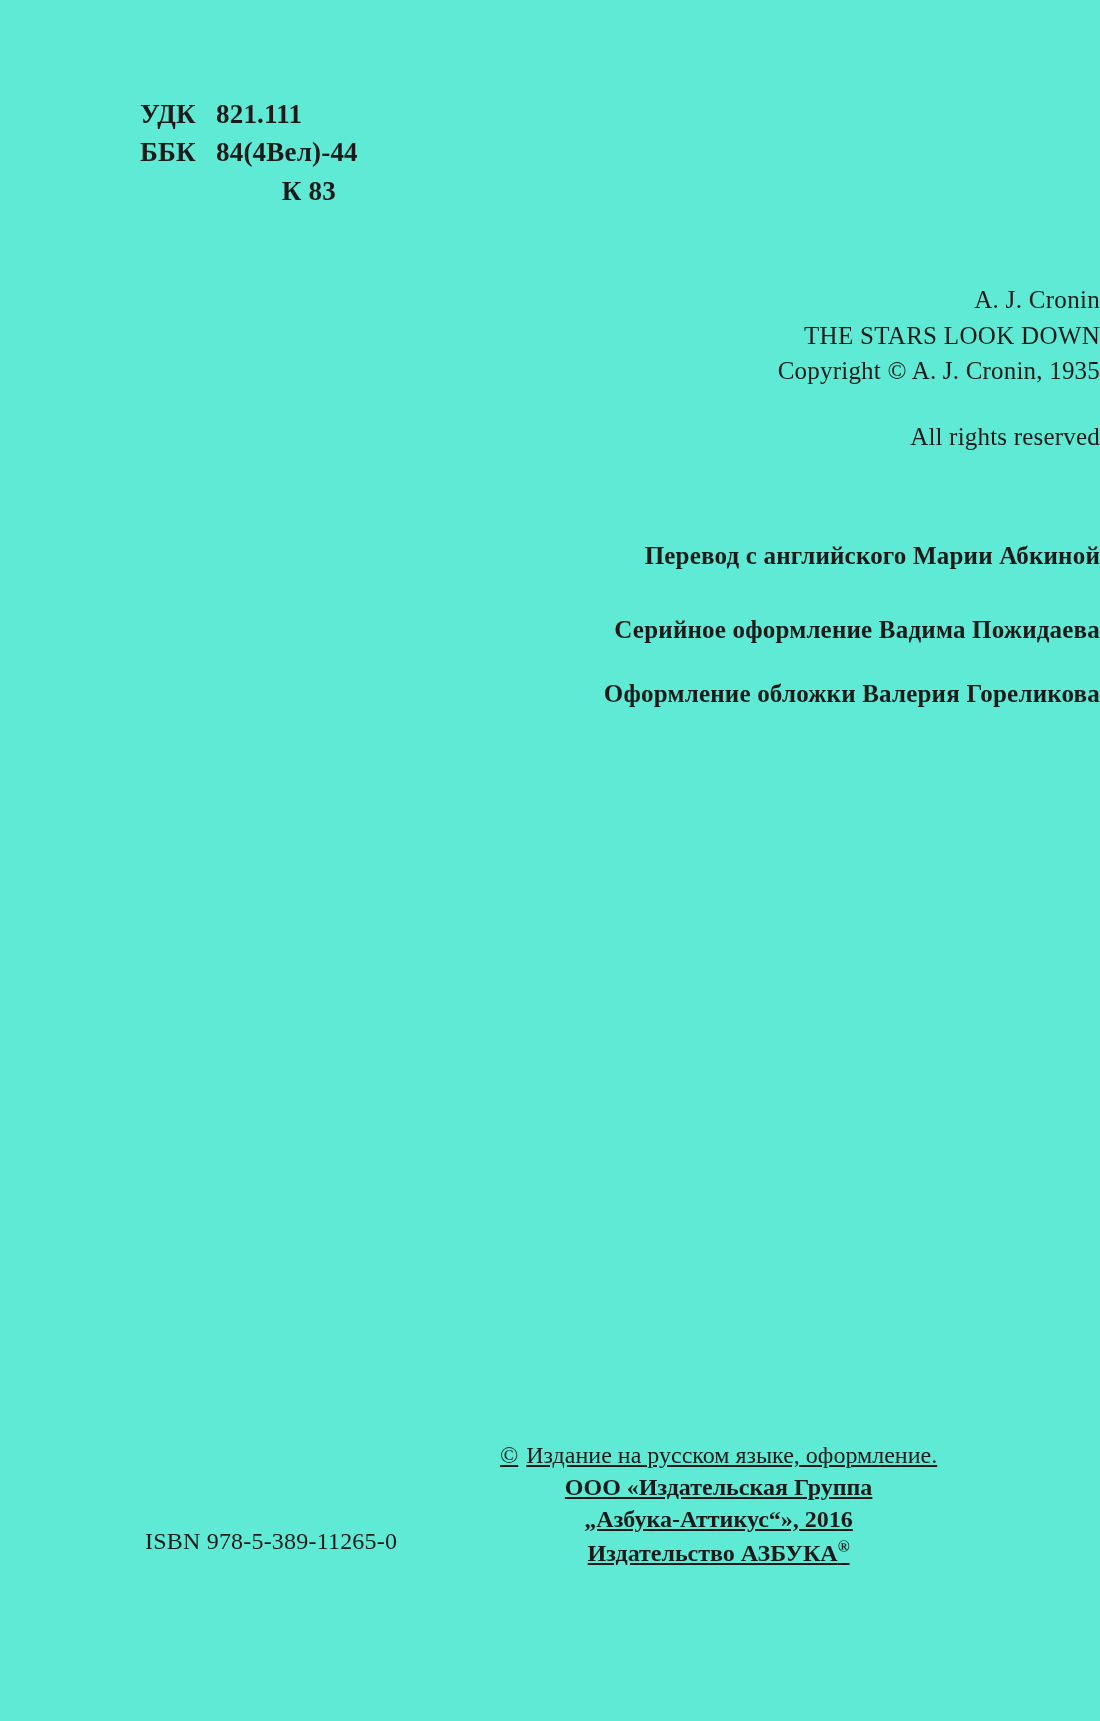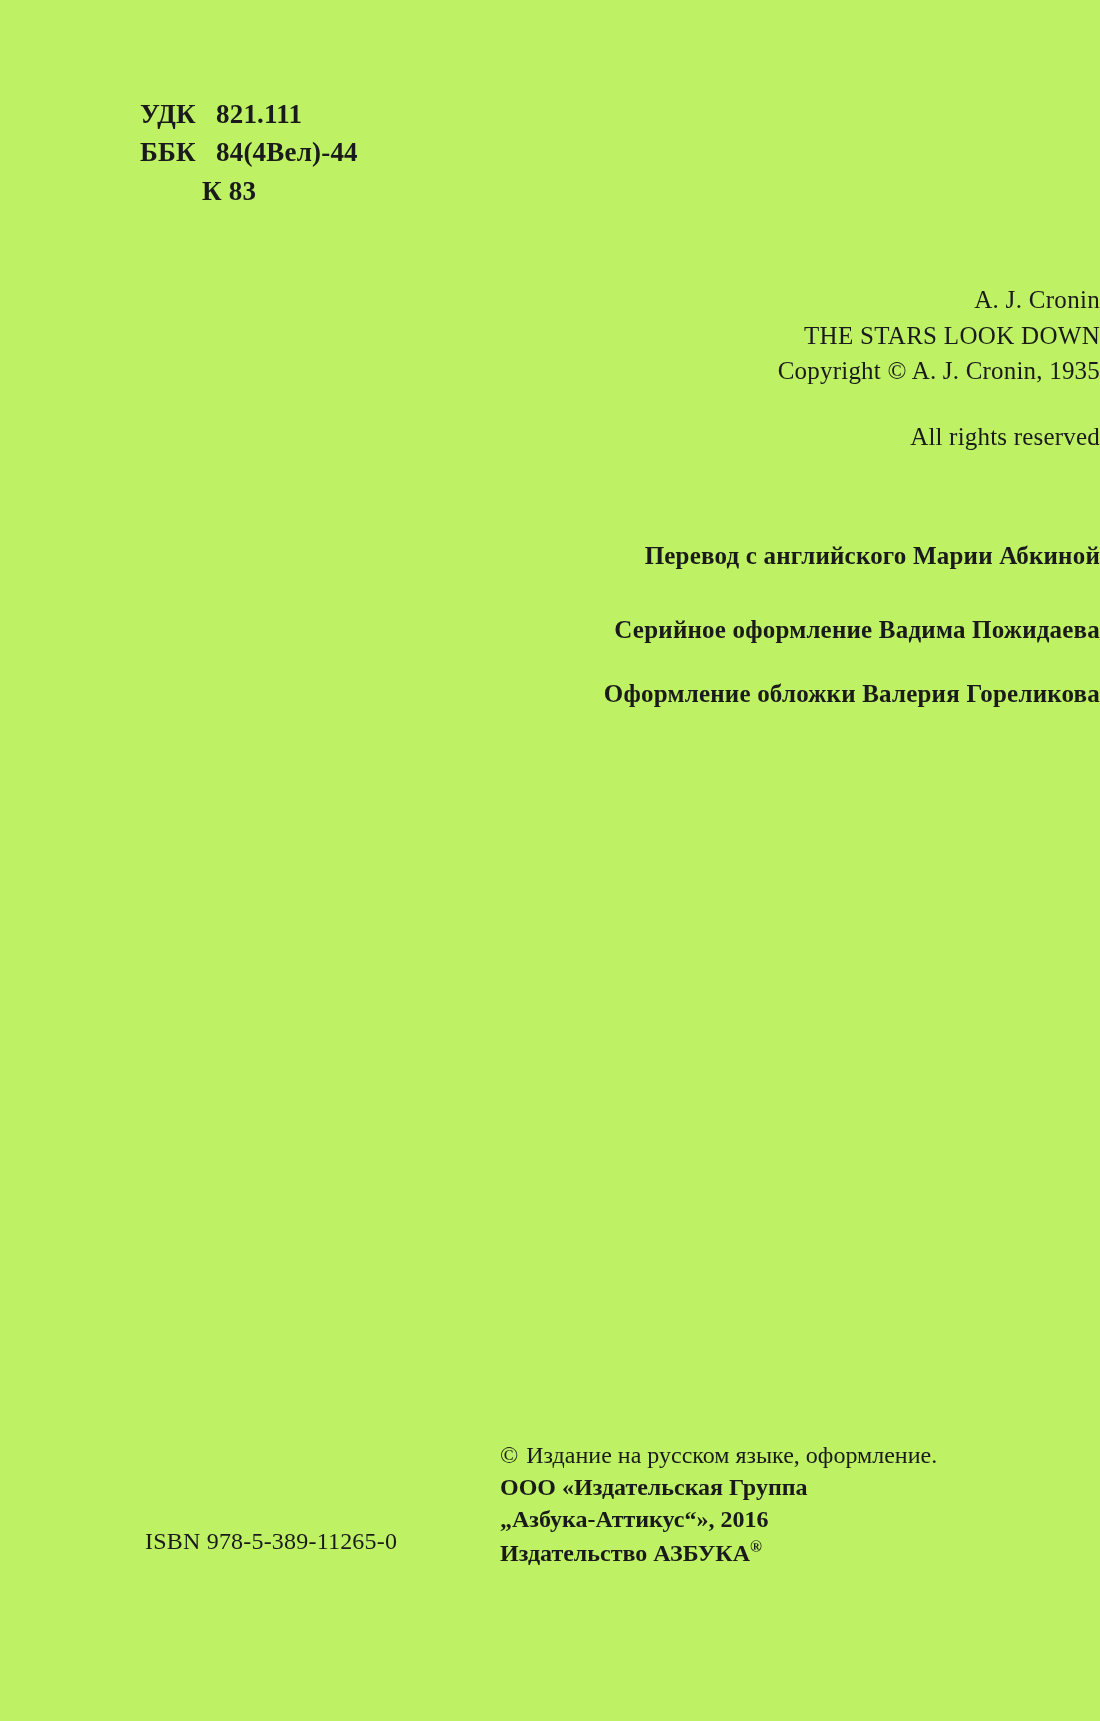--- a/index.html
+++ b/index.html
@@ -12,21 +12,21 @@
     height: 1721px;
     position: relative;
     font-family: "Liberation Serif", serif;
     color: #1a1a1a;
     overflow: hidden;
   }
 
   .page {
     position: absolute;
     inset: 0;
-    background: #bef264;
+    background: #5eead4;
   }
 
   
   .classification {
     position: absolute;
     left: 140px;
     top: 95px;
     font-size: 27px;
     line-height: 1.42;
     font-weight: 600;
@@ -40,20 +40,21 @@
     flex: 0 0 76px;
   }
   .cls-value {
     white-space: nowrap;
   }
   .cls-row.indent .cls-label {
     width: 76px;
   }
   .cls-row.indent {
     padding-left: 62px;
+    justify-content: flex-end;
   }
 
   
   .credits {
     position: absolute;
     left: 0;
     right: 0;
     top: 282px;
     text-align: right;
   }
@@ -84,22 +85,23 @@
   .credit-line.mid   { margin-top: 46px; }
   .credit-line.last  { margin-top: 36px; }
 
   
   .imprint {
     position: absolute;
     left: 500px;
     top: 1440px;
     font-size: 24px;
     line-height: 1.33;
-    text-align: left;
+    text-align: center;
     white-space: nowrap;
+    text-decoration: underline;
   }
   .imprint .ln {
     display: block;
   }
   .imprint .ln.b {
     font-weight: 600;
   }
   .imprint .reg {
     font-size: 16px;
     vertical-align: super;

